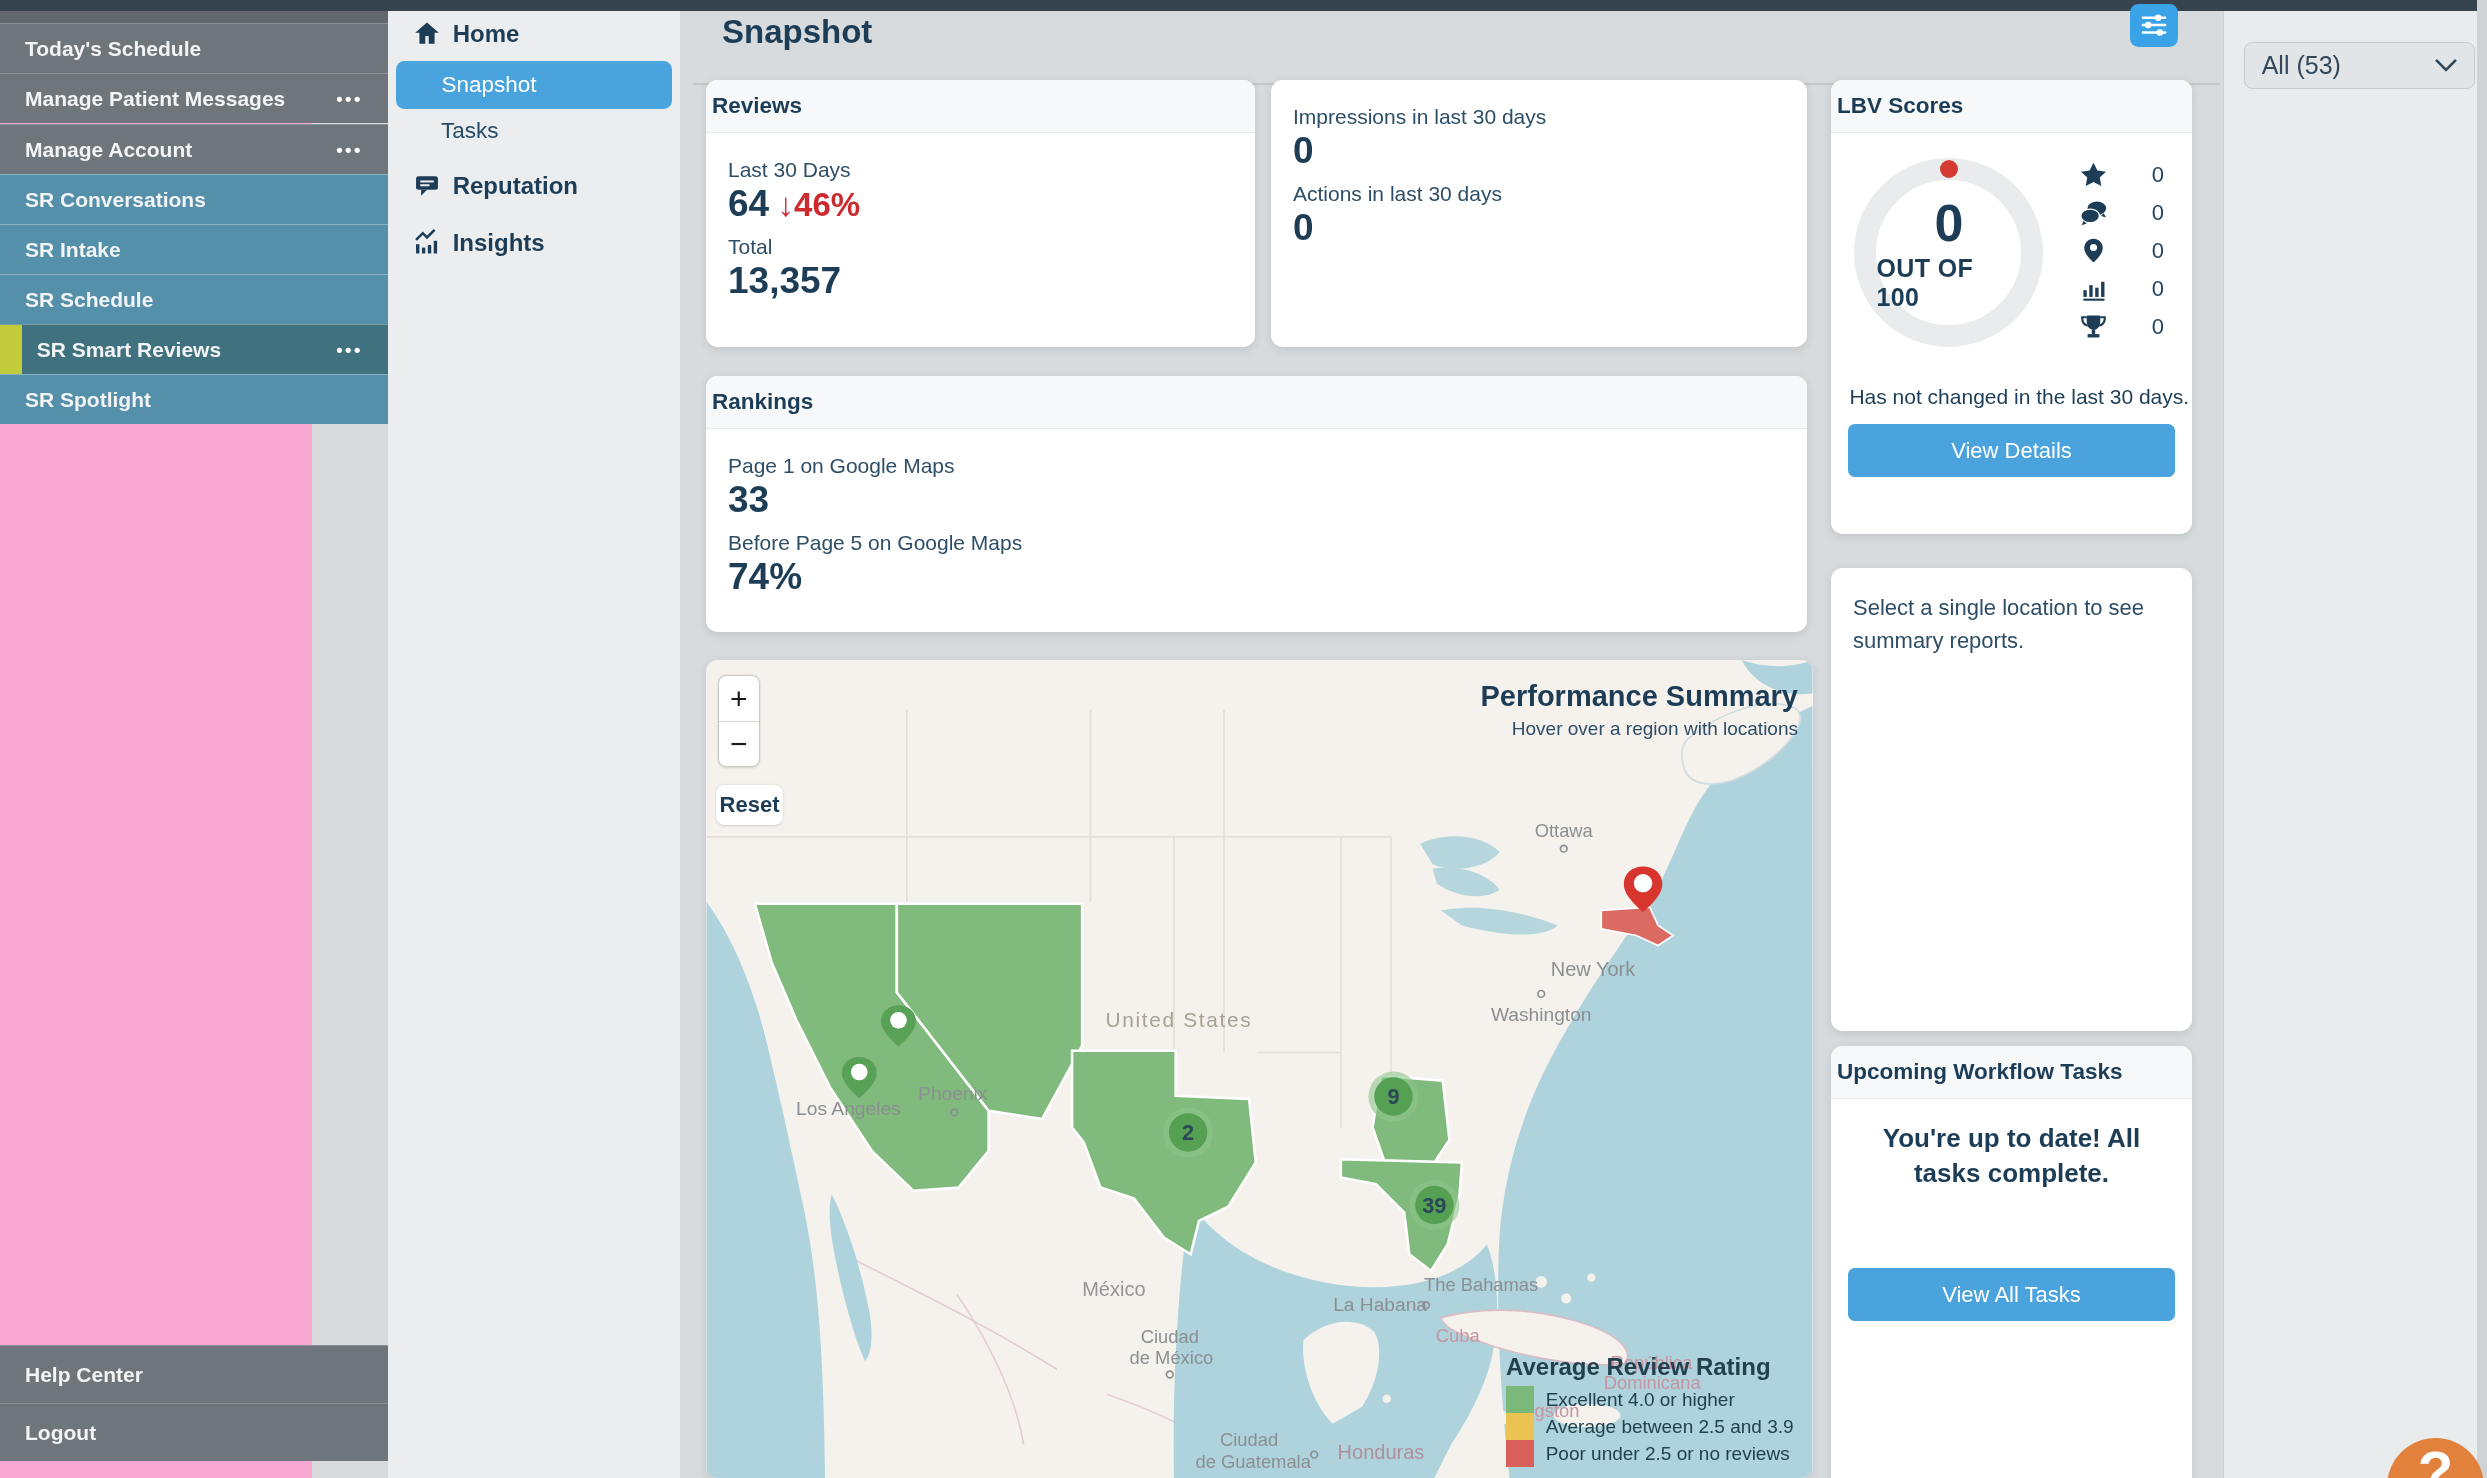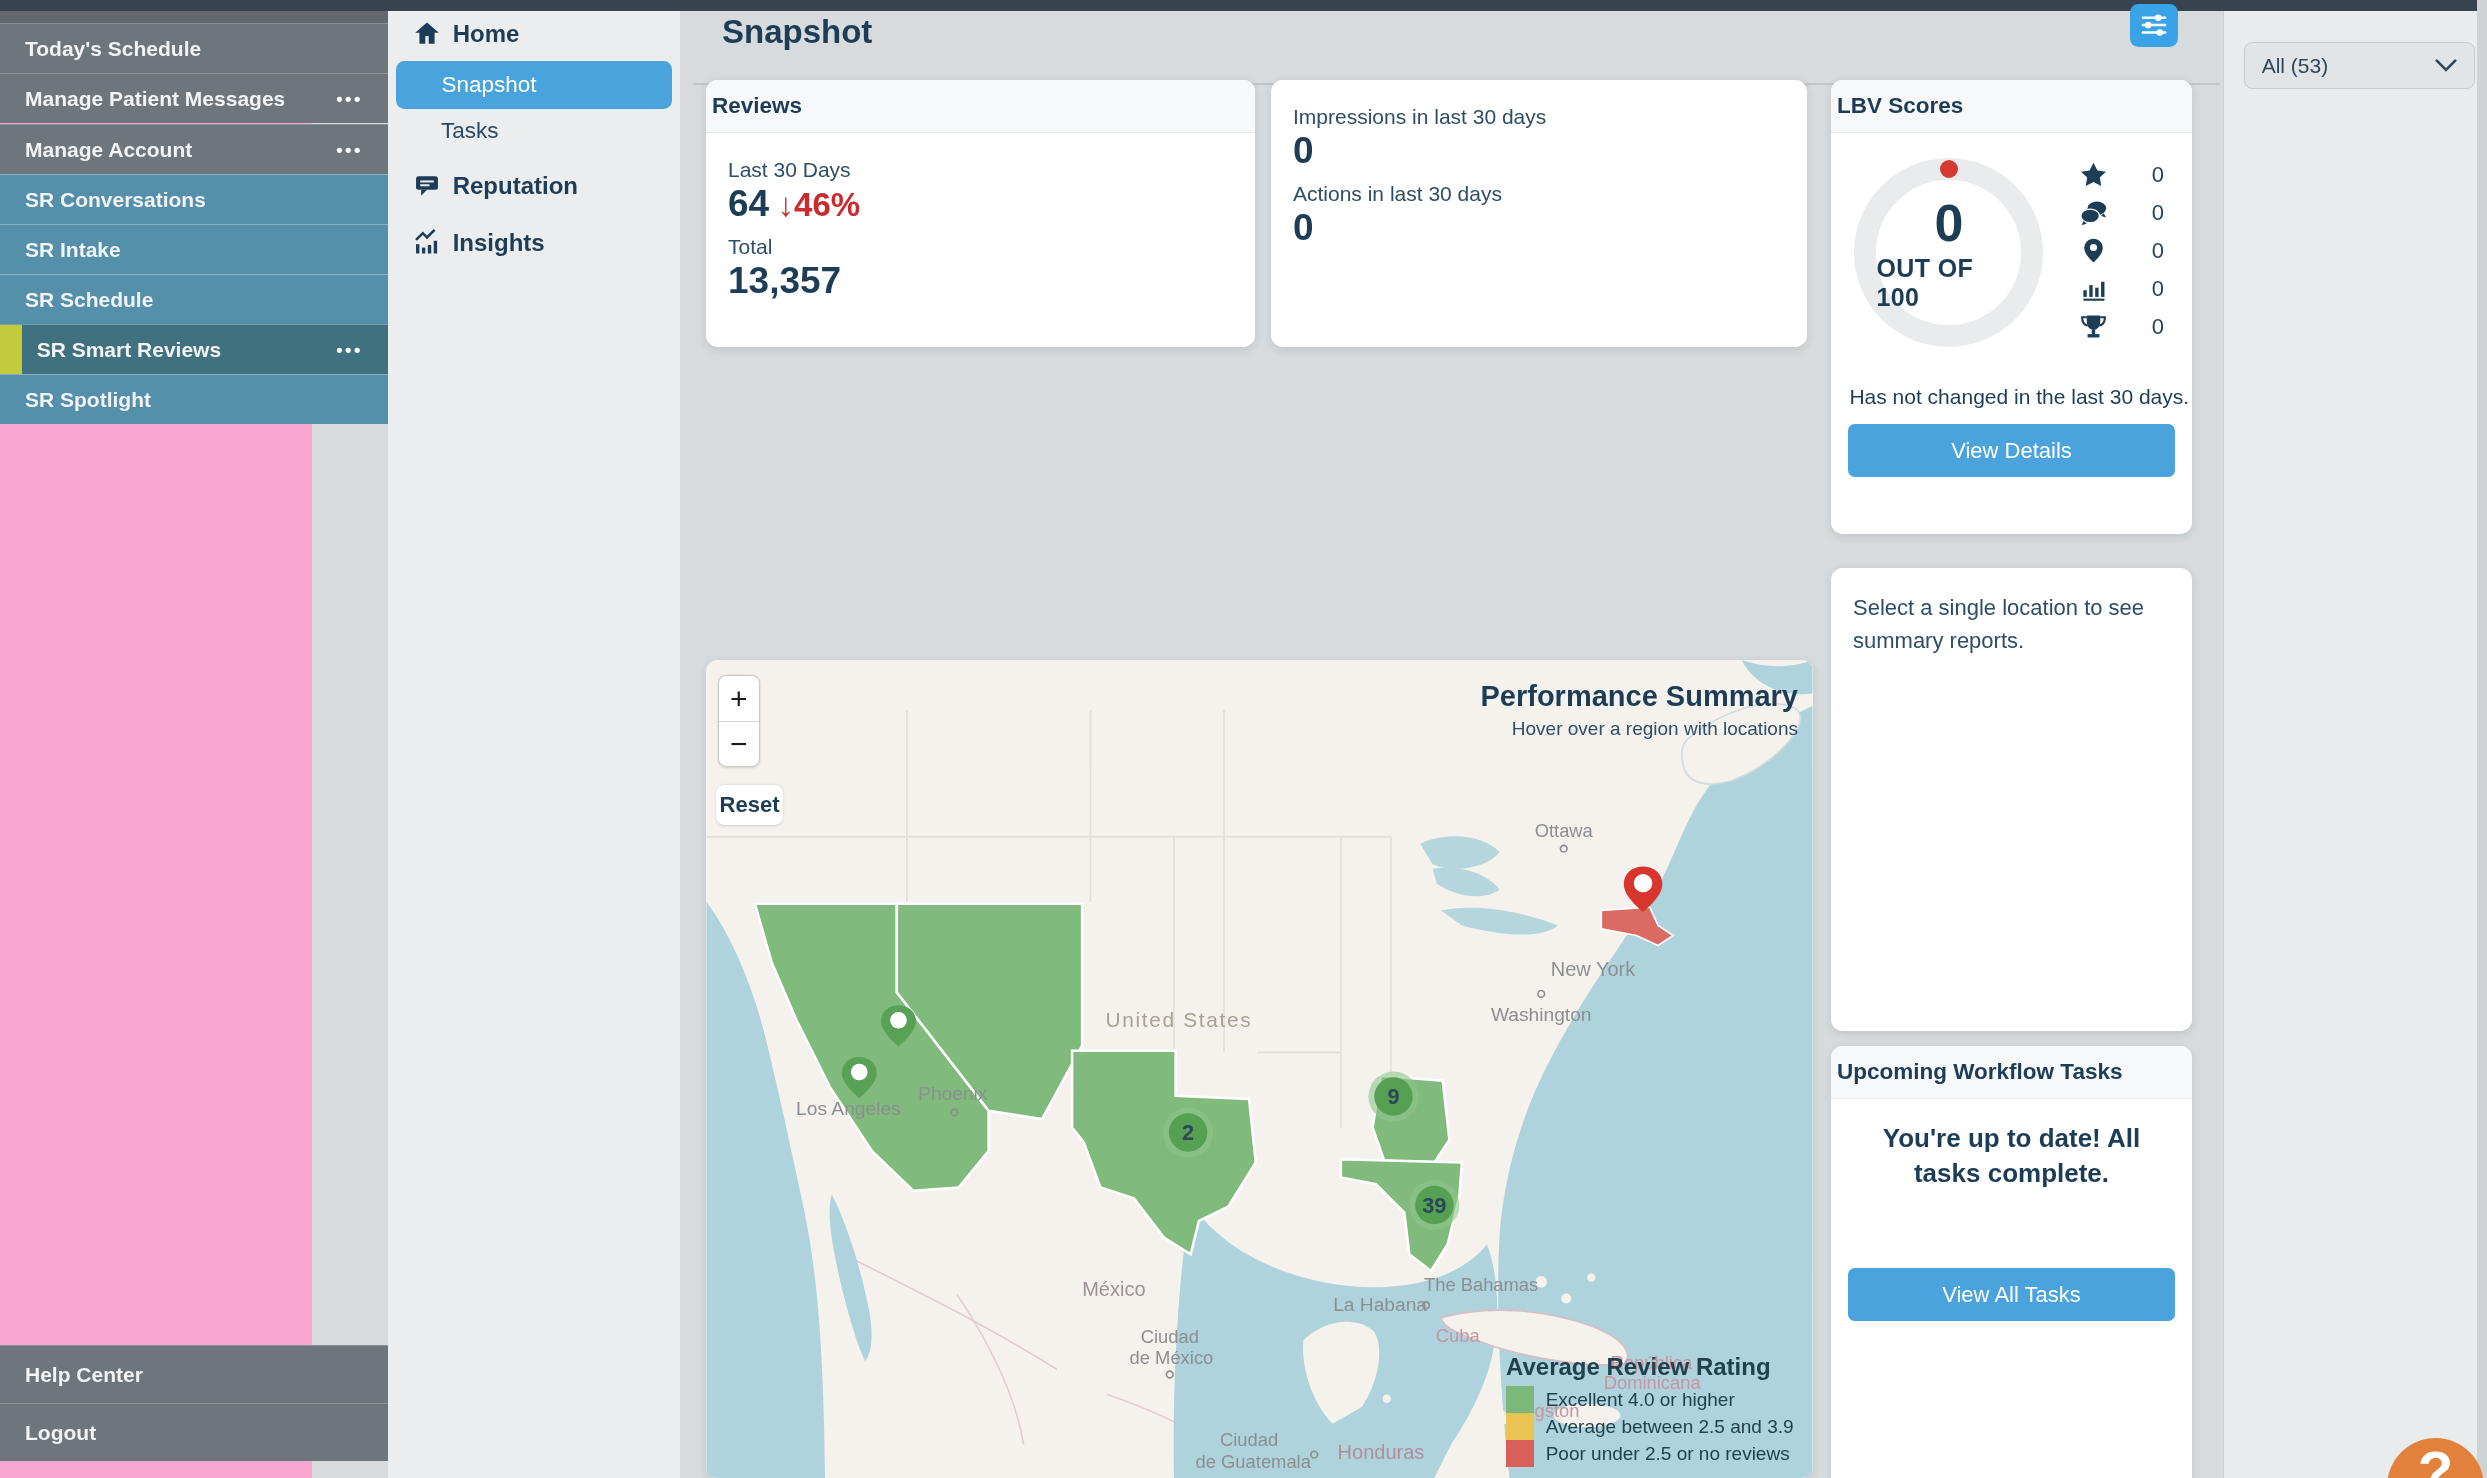--- a/index.html
+++ b/index.html
@@ -87,21 +87,21 @@
   .leg-row { display:flex; align-items:center; height:27px; }
   .leg-sw { width:28px; height:27px; flex:0 0 auto; }
   .sw-g { background:#7cb87a; } .sw-y { background:#eac352; } .sw-r { background:#d95f5b; }
   .leg-row .l { font-size:19px; color:#23404f; margin-left:11.7px; }
 
   
   .rpanel { position:absolute; left:2223px; top:0; width:254px; height:1478px; background:#e9eced;
     border-left:1.7px solid #cdd1d4; z-index:35; }
   .loc-select { position:absolute; left:20px; top:42px; width:231px; height:47px; background:#e2e5e7;
     border:1.7px solid #c6cacd; border-radius:8.4px; display:flex; align-items:center;
-    justify-content:space-between; padding:0 16.7px; font-size:21px; color:#33475a; cursor:pointer; }
+    justify-content:space-between; padding:0 16.7px; font-size:25px; color:#33475a; cursor:pointer; }
   .scroll-strip { position:absolute; right:0; top:0; width:10px; height:1478px; background:#cfd3d6; z-index:50; }
 
   .help-fab { position:absolute; left:2387px; top:1438px; width:97px; height:97px; border-radius:50%;
     background:#e2813c; display:flex; align-items:flex-start; justify-content:center; color:#fff;
     font-size:58px; font-weight:700; z-index:60; cursor:pointer; }
 </style>
 </head>
 <body>
 
 <div id="app">
@@ -264,20 +264,29 @@
               <rect x="9" y="25" width="14" height="4" fill="#1d3d57"></rect>
             </svg>
           <span class="v">0</span>
         </div>
       </div>
       <div class="lbv-note">Has not changed in the last 30 days.</div>
       <div class="btn-blue" style="top:291px;">View Details</div>
     </div>
   </section>
 
+  <section class="card" style="left:706px;top:376px;width:1101px;height:256px;">
+    <div class="card-header">Rankings</div>
+    <div class="card-body">
+      <div class="m-label">Page 1 on Google Maps</div>
+      <div class="m-value">33</div>
+      <div class="m-label">Before Page 5 on Google Maps</div>
+      <div class="m-value">74%</div>
+    </div>
+  </section>
 
   <section class="map-card">
     <svg class="geo" width="1107" height="818" viewBox="0 0 1325 980">
       <rect x="0" y="0" width="1325" height="980" fill="#f5f2ed"></rect>
 
       <g stroke="#e4dfd6" stroke-width="2" fill="none">
         <path d="M0,212 H820"></path>
           <path d="M460,60 V290"></path>
           <path d="M620,60 V470"></path>
           <path d="M760,212 V560"></path>

